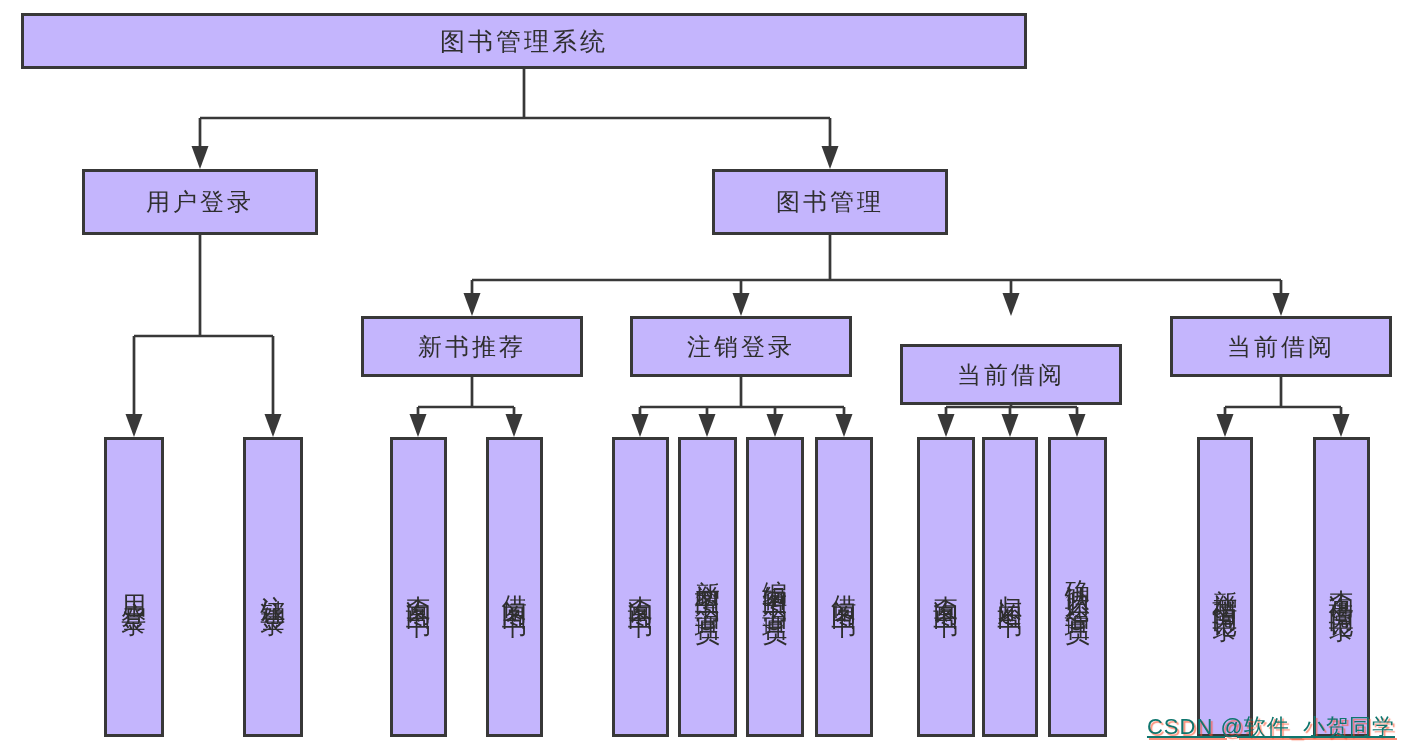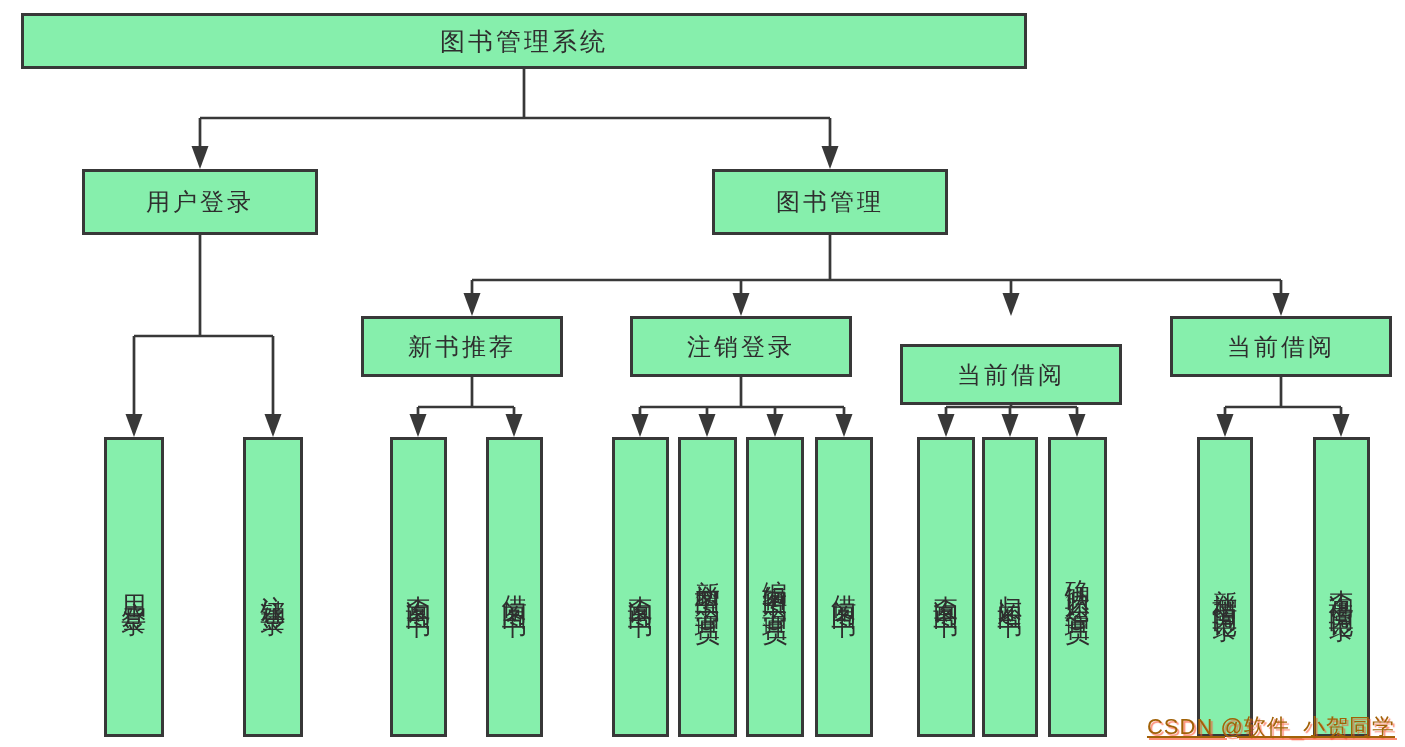--- a/index.html
+++ b/index.html
@@ -3,35 +3,35 @@
 <meta charset="utf-8">
 <style>
   html,body { margin:0; padding:0; background:#ffffff; }
   .canvas {
     position:relative; width:1405px; height:747px;
     background:#ffffff; overflow:hidden;
     font-family:"Liberation Sans", sans-serif;
   }
   .box {
     position:absolute; box-sizing:border-box;
-    border:3px solid #383838; background:#86efac;
+    border:3px solid #383838; background:#c4b5fd;
     display:flex; align-items:center; justify-content:center;
     color:#2e2e2e;
   }
   .h-label { font-size:24px; letter-spacing:3px; white-space:nowrap; }
   .root-label { font-size:25px; letter-spacing:3px; }
   .leaf { width:58px; top:437px; height:300px; }
   .leaf .v-text {
     writing-mode:vertical-rl; text-orientation:mixed;
     font-size:25px; letter-spacing:6px; line-height:1.05; white-space:nowrap;
   }
   svg.connectors { position:absolute; left:0; top:0; width:1405px; height:747px; }
   .watermark {
     position:absolute; right:10px; bottom:5px;
-    font-size:22px; color:#a16207; letter-spacing:1px;
+    font-size:22px; color:#0f766e; letter-spacing:1px;
     text-decoration:underline;
     text-shadow:2px 2px 1px rgba(252,85,49,0.65);
     z-index:5; white-space:nowrap;
   }
 </style>
 </head>
 <body>
 
 <div class="canvas">
 
@@ -72,21 +72,21 @@
     <span class="root-label">图书管理系统</span>
   </div>
 
   <div class="box" style="left:82px; top:169px; width:236px; height:66px;">
     <span class="h-label">用户登录</span>
   </div>
   <div class="box" style="left:712px; top:169px; width:236px; height:66px;">
     <span class="h-label">图书管理</span>
   </div>
 
-  <div class="box" style="left:361px; top:316px; width:202px; height:61px;">
+  <div class="box" style="left:361px; top:316px; width:222px; height:61px;">
     <span class="h-label">新书推荐</span>
   </div>
   <div class="box" style="left:630px; top:316px; width:222px; height:61px;">
     <span class="h-label">注销登录</span>
   </div>
   <div class="box" style="left:900px; top:316px; width:222px; height:61px;margin-top:28px;">
     <span class="h-label">当前借阅</span>
   </div>
   <div class="box" style="left:1170px; top:316px; width:222px; height:61px;">
     <span class="h-label">当前借阅</span>

